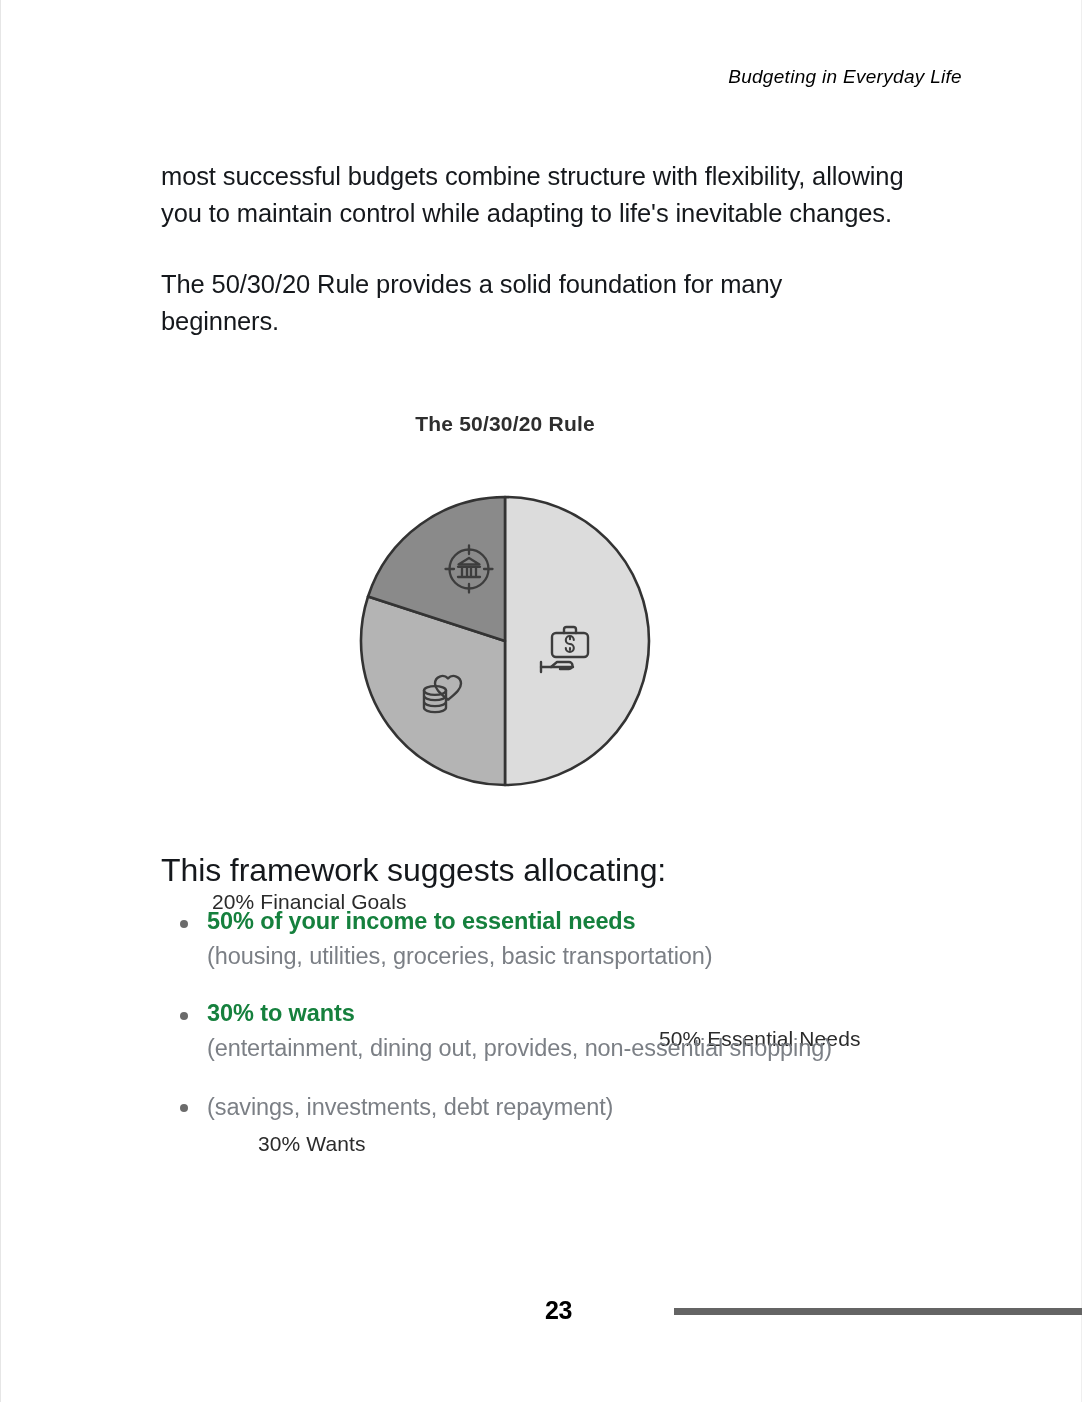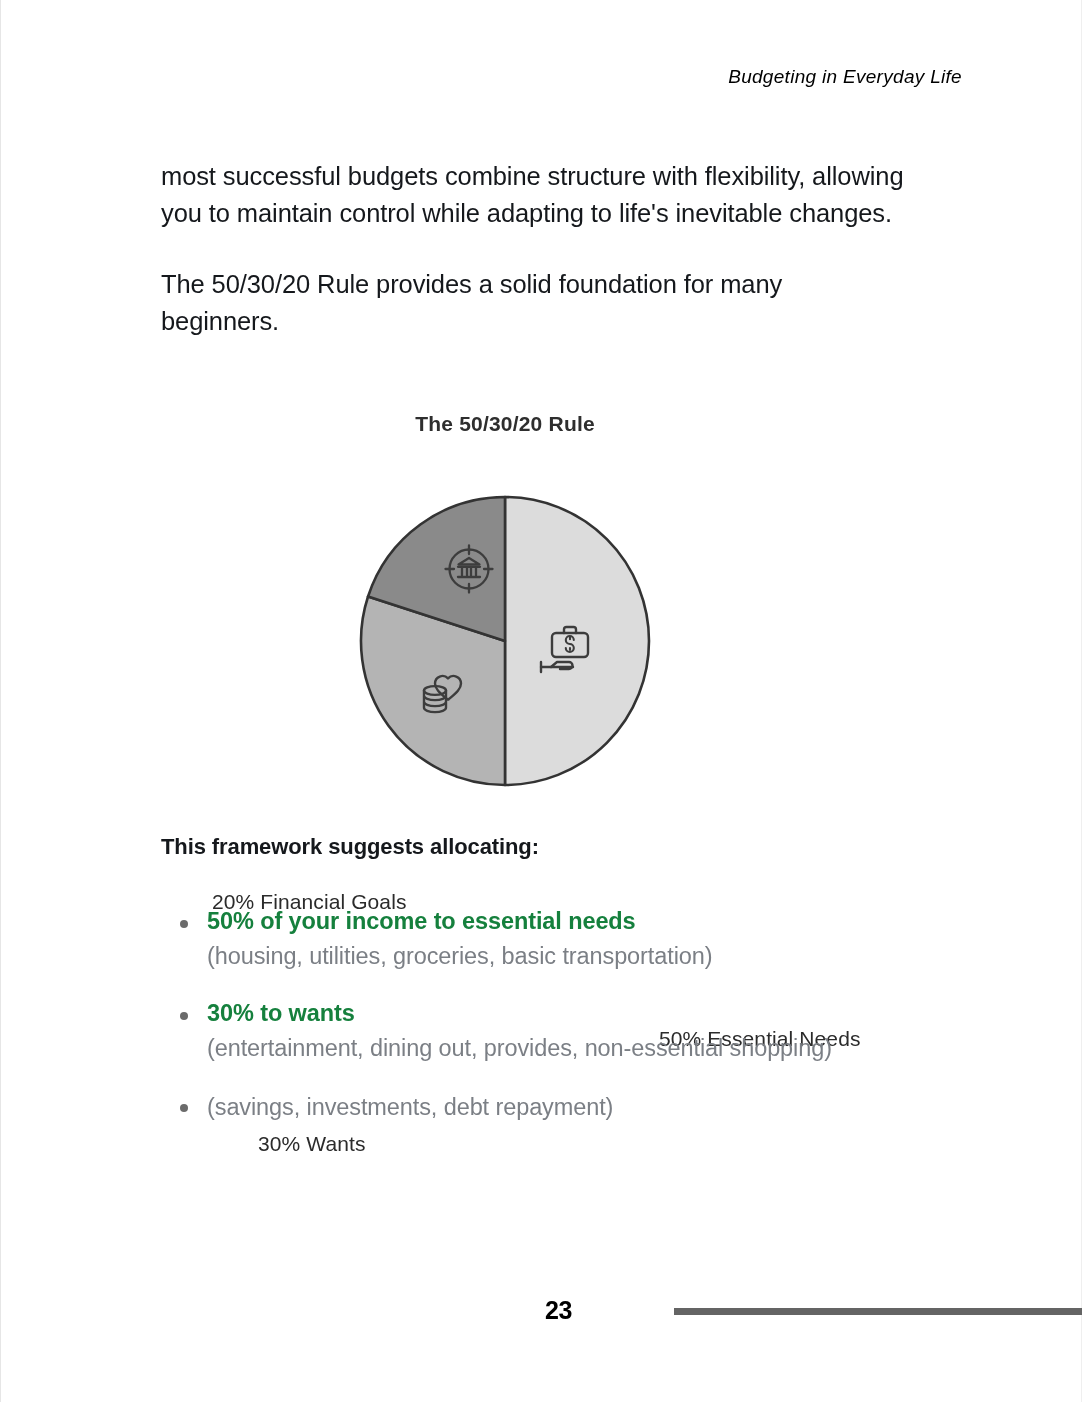--- a/index.html
+++ b/index.html
@@ -86,26 +86,25 @@
     letter-spacing: 0.1px;
   }
   .label-goals  { left: 212px; top: 495px; }
   .label-needs  { left: 659px; top: 632px; }
   .label-wants  { left: 258px; top: 737px; }
 
   
   .lead {
     position: absolute;
     left: 161px;
-    top: 828px;
-    font-size: 22px;
+    top: 852px;
+    font-size: 32px;
     line-height: 37px;
     color: #15181c;
     letter-spacing: -0.1px;
-    font-weight: bold;
   }
   .bullets {
     position: absolute;
     left: 161px;
     top: 905px;
     width: 760px;
     margin: 0;
     padding: 0;
     list-style: none;
   }

